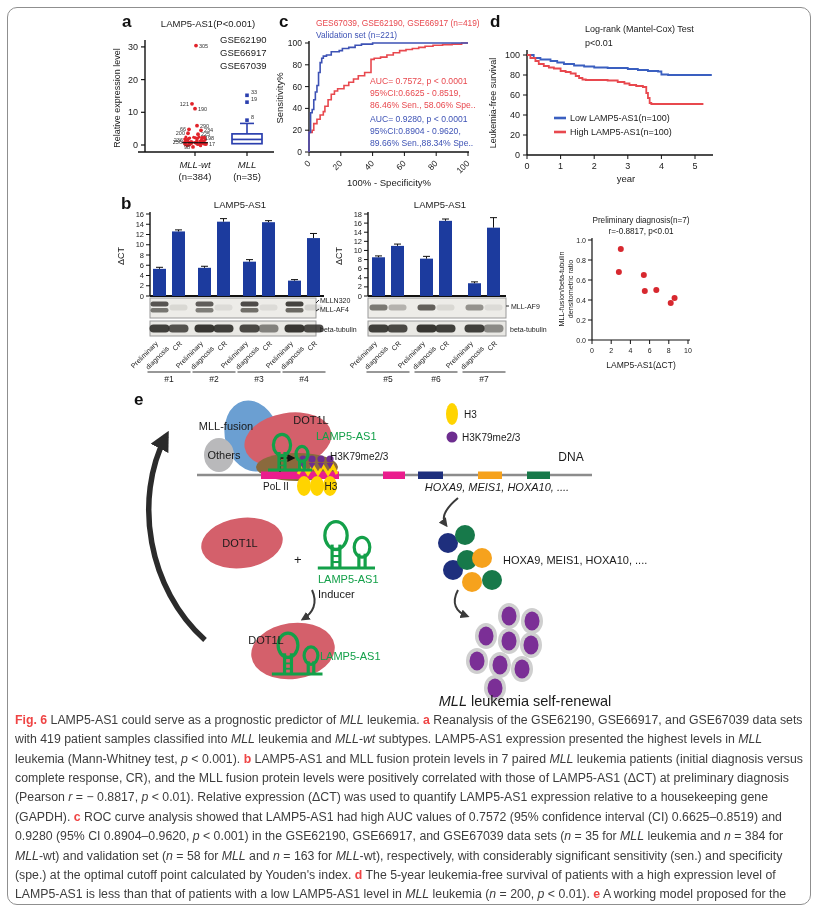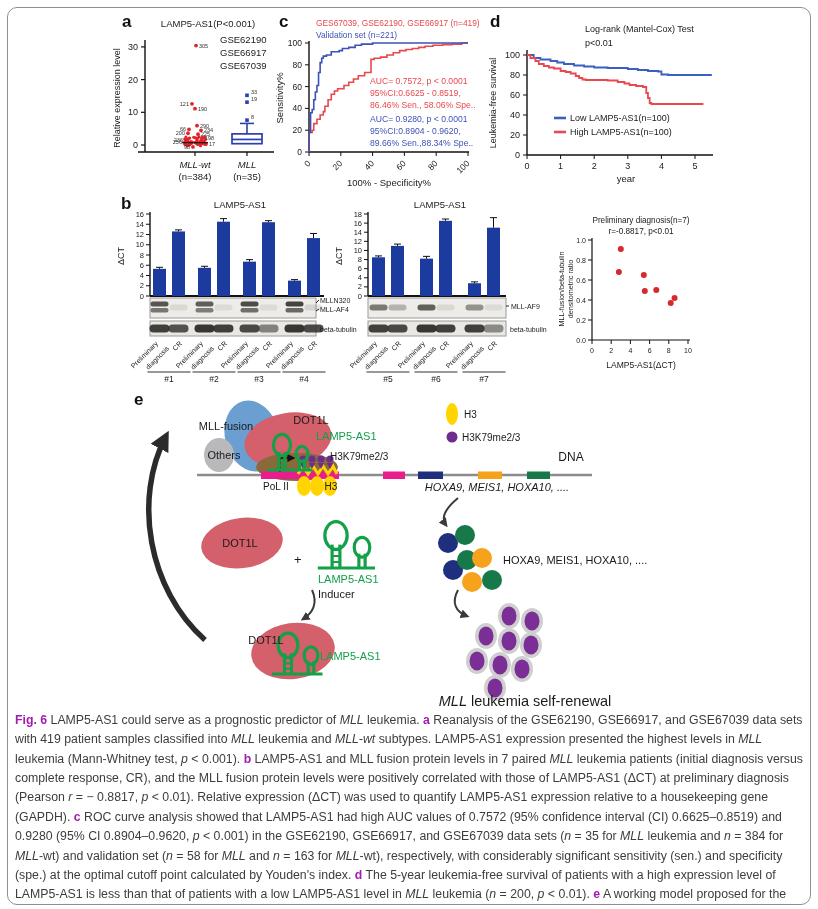--- a/index.html
+++ b/index.html
@@ -2,21 +2,21 @@
 <html><head>
 <meta charset="utf-8">
 <style>
   html,body{margin:0;padding:0;background:#fff;}
   .figure{position:relative;width:818px;height:909px;background:#fff;overflow:hidden;
           font-family:"Liberation Sans",sans-serif;}
   .frame{position:absolute;left:7px;top:7px;right:7px;bottom:4px;border:1.6px solid #8f8f8f;border-radius:10px;}
   .pletter{position:absolute;font-weight:bold;font-size:17px;color:#111;}
   .psvg{position:absolute;overflow:visible;}
   .caption{position:absolute;left:15px;top:711px;width:789px;font-size:12.3px;line-height:1.575;color:#3d3d3d;}
-  .caption .b{font-weight:bold;color:#a21caf;}
+  .caption .b{font-weight:bold;color:#ef4444;}
   .caption .i{font-style:italic;}
 </style>
 </head>
 <body>
 
 <div class="figure">
   <div class="frame"></div>
 
   <div class="pletter" style="left:122px;top:12px;">a</div>
   <div class="pletter" style="left:279px;top:12px;">c</div>

